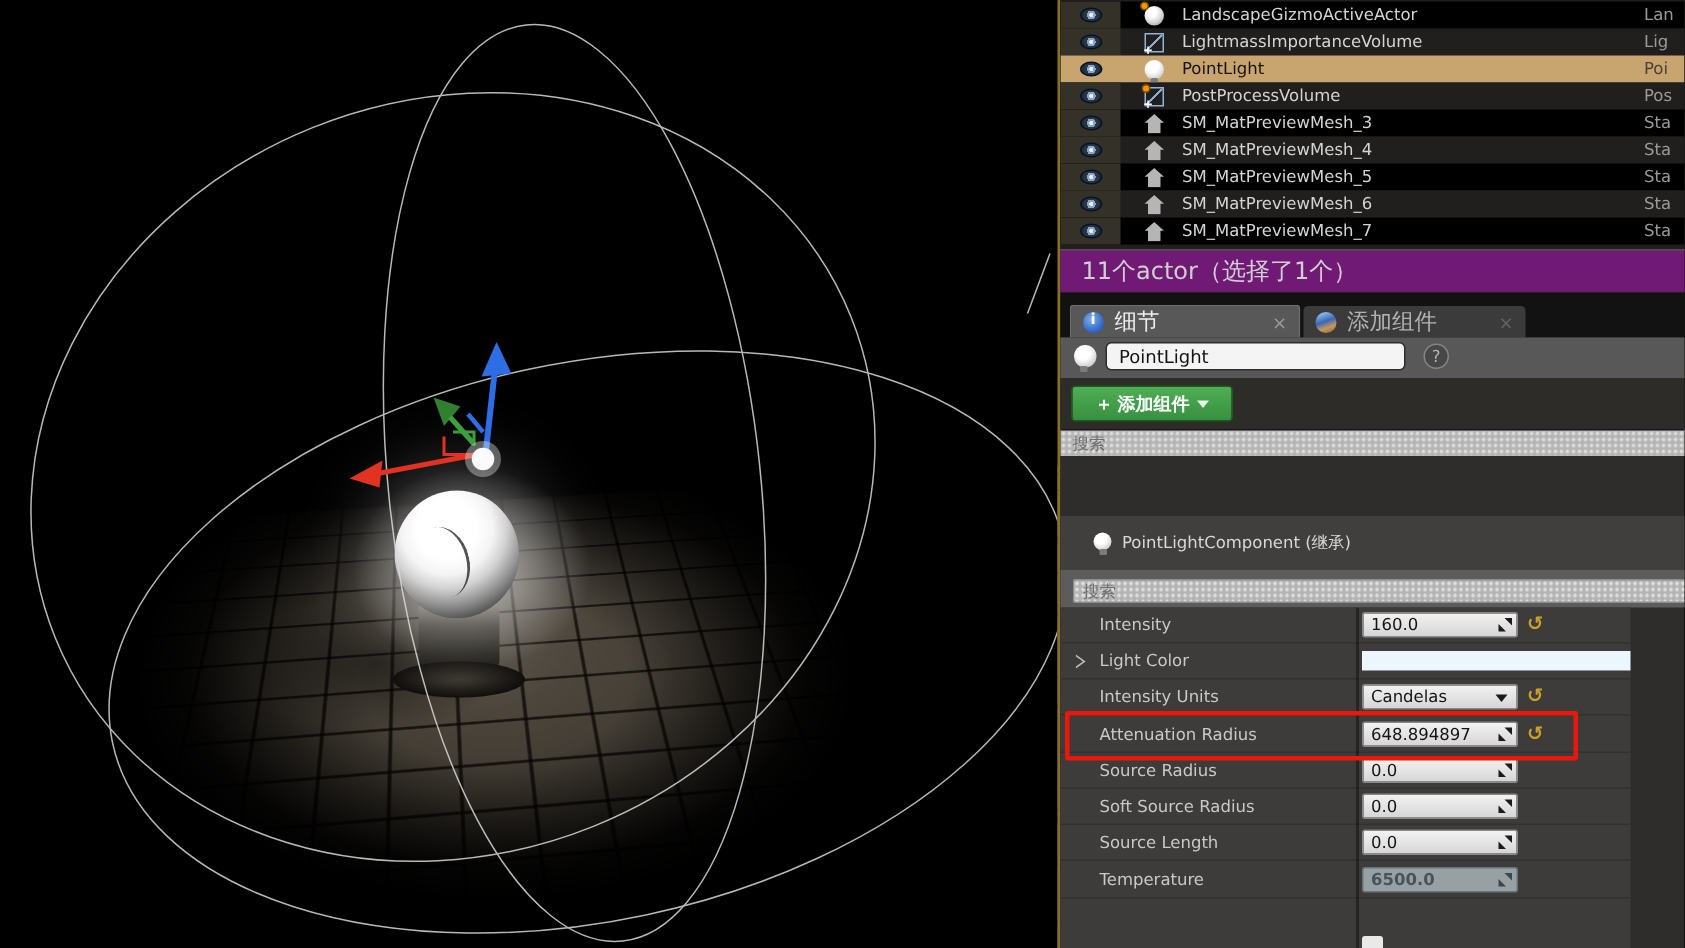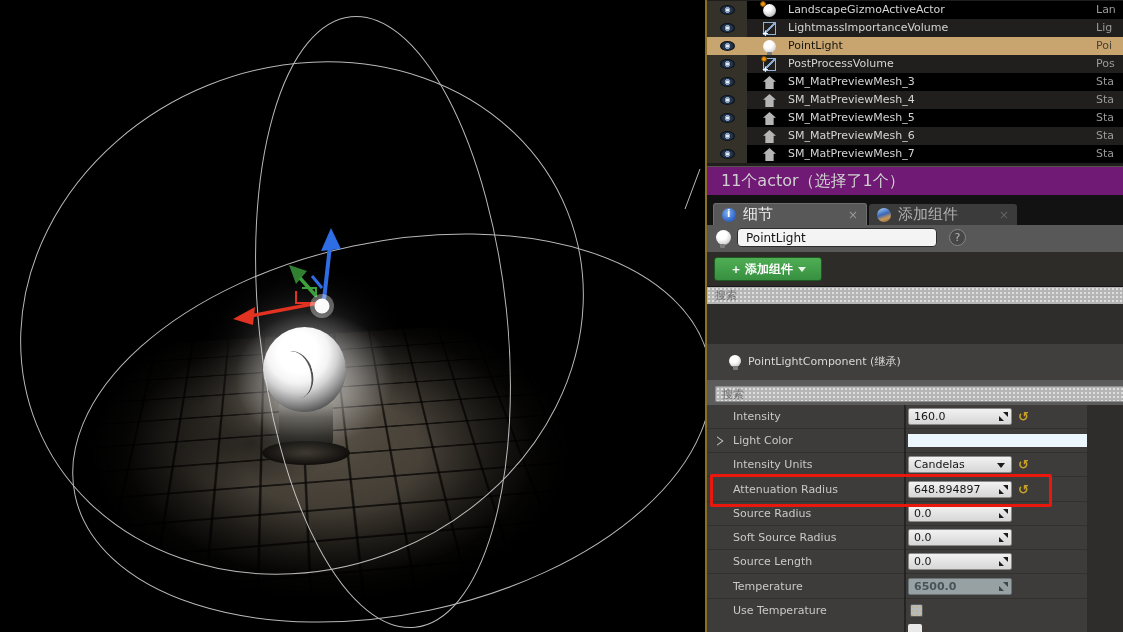--- a/index.html
+++ b/index.html
@@ -376,24 +376,20 @@
       </div>
 
       <div class="prow" style="top:170px">
         <span class="plabel">Temperature</span>
         <div class="spin disabled">
           <span class="spin-val">6500.0</span>
           <span class="spin-icon"></span>
         </div>
       </div>
 
-      <div class="prow" style="top:194px;border-bottom:none">
-        <span class="plabel">Use Temperature</span>
-        <div class="checkbox"></div>
-      </div>
 
       <div class="next-sliver"></div>
     </div>
   </div>
 
   <div class="red-annotation"></div>
 
 </div>
 
 </body></html>

